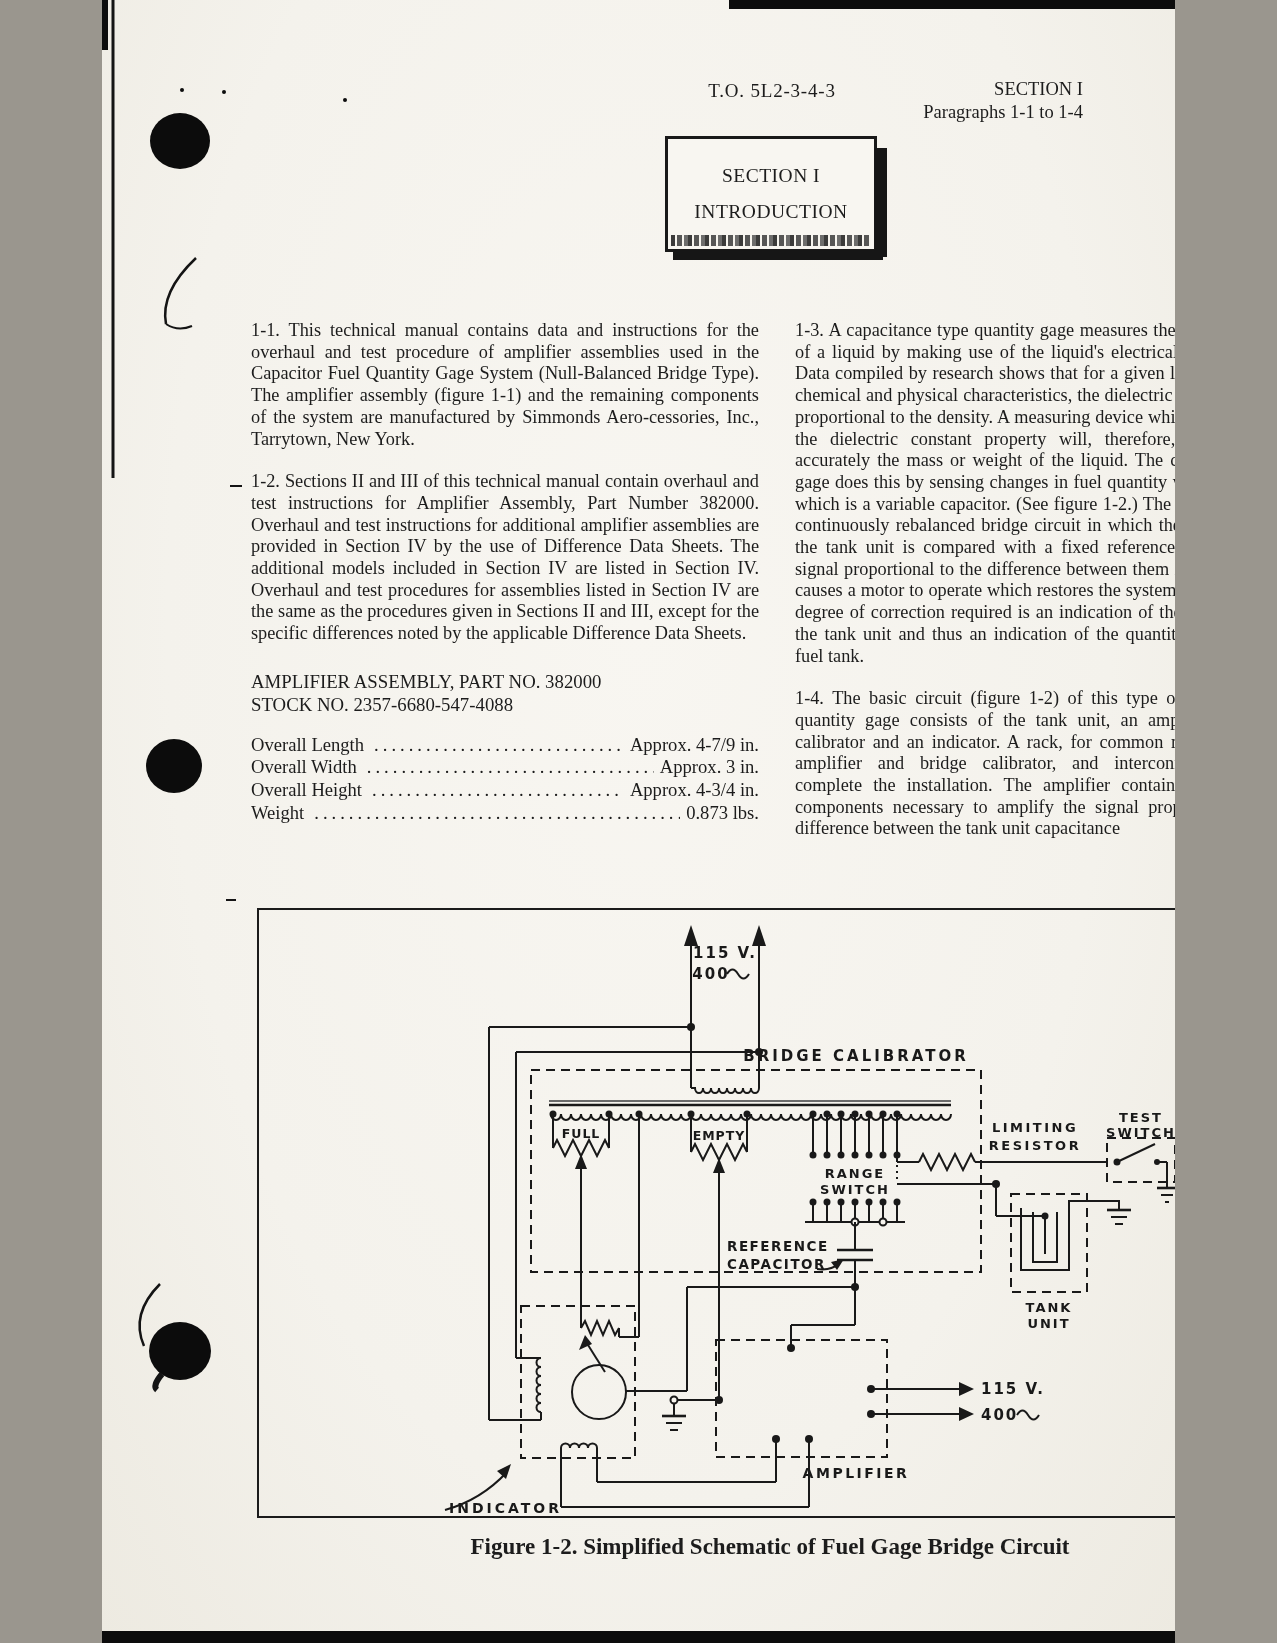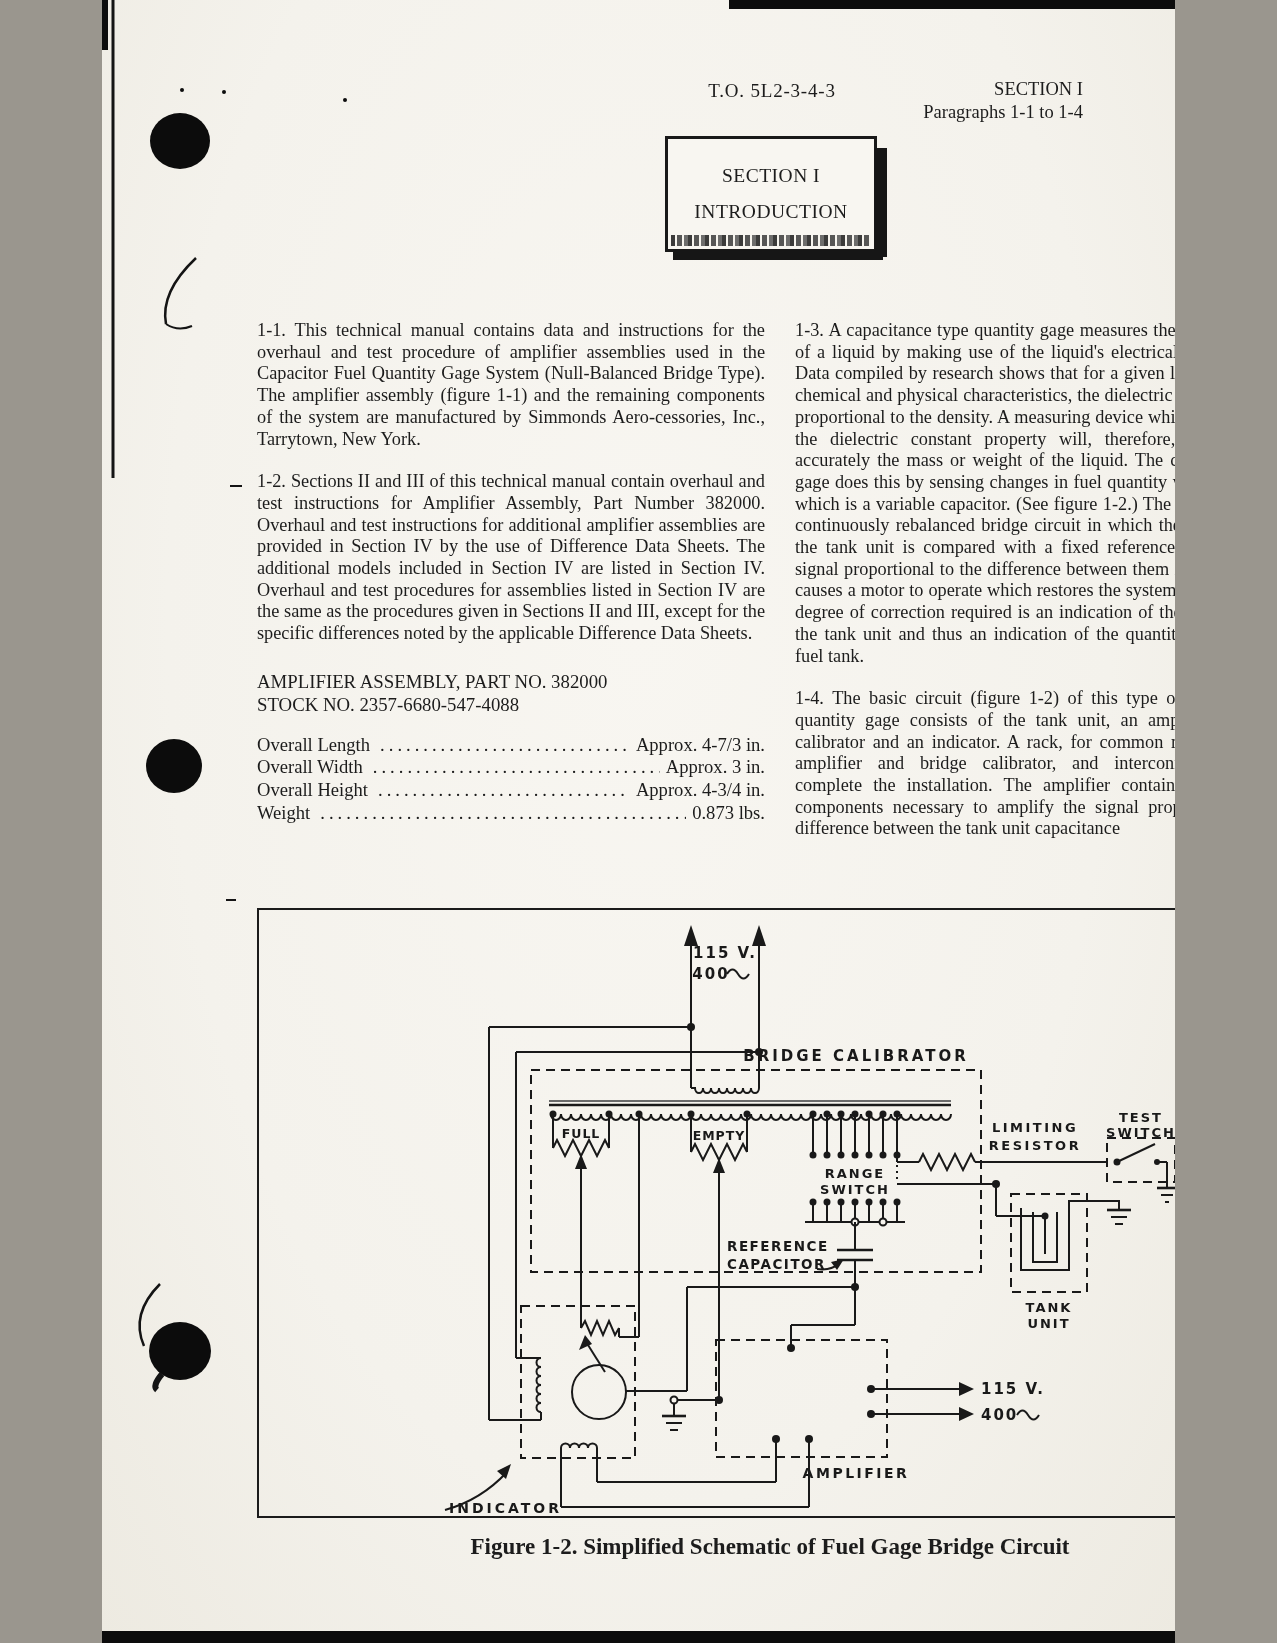--- a/index.html
+++ b/index.html
@@ -16,21 +16,21 @@
   .secbox{position:absolute;left:563px;top:136px;width:206px;height:110px;
     border:3px solid #191919;background:#f8f6f1;text-align:center;}
   .secbox .t1{margin-top:26px;font-size:19.5px;letter-spacing:.5px;}
   .secbox .t2{margin-top:14px;font-size:19.5px;letter-spacing:.5px;}
   .sec-shadow-r{position:absolute;right:-13px;top:9px;width:12px;height:109px;background:#161616;}
   .sec-shadow-b{position:absolute;left:5px;bottom:-11px;width:210px;height:10px;background:#161616;}
   .sec-hatch{position:absolute;left:3px;right:3px;bottom:3px;height:11px;opacity:.85;
     background:repeating-linear-gradient(90deg,#1a1a1a 0 4px,#f6f4ee 4px 6px,#3a3a3a 6px 11px,#f6f4ee 11px 13px,#555 13px 17px);}
   
   .col{position:absolute;top:320px;}
-  .col-left{left:155px;width:508px;}
+  .col-left{left:149px;width:508px;}
   .col-right{left:693px;width:499px;}
   .col p{font-size:18.3px;line-height:21.7px;text-align:justify;margin:0 0 21px 0;}
   .lp-head{text-align:left;font-size:18.8px;line-height:23.5px;margin:25px 0 17px 0;}
   .lp-rows{font-size:18.6px;}
   .lp-row{display:flex;align-items:center;line-height:22.6px;}
   .lp-label{white-space:nowrap;padding-right:6px;}
   .lp-leader{flex:1;overflow:hidden;white-space:nowrap;letter-spacing:4px;padding:0 4px;}
   .lp-leader::before{content:"..................................................................................................................................";}
   .lp-value{white-space:nowrap;padding-left:6px;}
   
@@ -94,21 +94,21 @@
     <p>1-1. This technical manual contains data and instructions for the overhaul and test procedure of amplifier assemblies used in the Capacitor Fuel Quantity Gage System (Null-Balanced Bridge Type). The amplifier assembly (figure 1-1) and the remaining components of the system are manufactured by Simmonds Aero-cessories, Inc., Tarrytown, New York.</p>
     <p>1-2. Sections II and III of this technical manual contain overhaul and test instructions for Amplifier Assembly, Part Number 382000. Overhaul and test instructions for additional amplifier assemblies are provided in Section IV by the use of Difference Data Sheets. The additional models included in Section IV are listed in Section IV. Overhaul and test procedures for assemblies listed in Section IV are the same as the procedures given in Sections II and III, except for the specific differences noted by the applicable Difference Data Sheets.</p>
     <div class="lp-head">
       <div>AMPLIFIER ASSEMBLY, PART NO. 382000</div>
       <div>STOCK NO. 2357-6680-547-4088</div>
     </div>
     <div class="lp-rows">
       <div class="lp-row">
         <span class="lp-label">Overall Length</span>
         <span class="lp-leader"></span>
-        <span class="lp-value">Approx. 4-7/3 in.</span>
+        <span class="lp-value">Approx. 4-7/9 in.</span>
       </div>
       <div class="lp-row">
         <span class="lp-label">Overall Width</span>
         <span class="lp-leader"></span>
         <span class="lp-value">Approx. 3 in.</span>
       </div>
       <div class="lp-row">
         <span class="lp-label">Overall Height</span>
         <span class="lp-leader"></span>
         <span class="lp-value">Approx. 4-3/4 in.</span>

